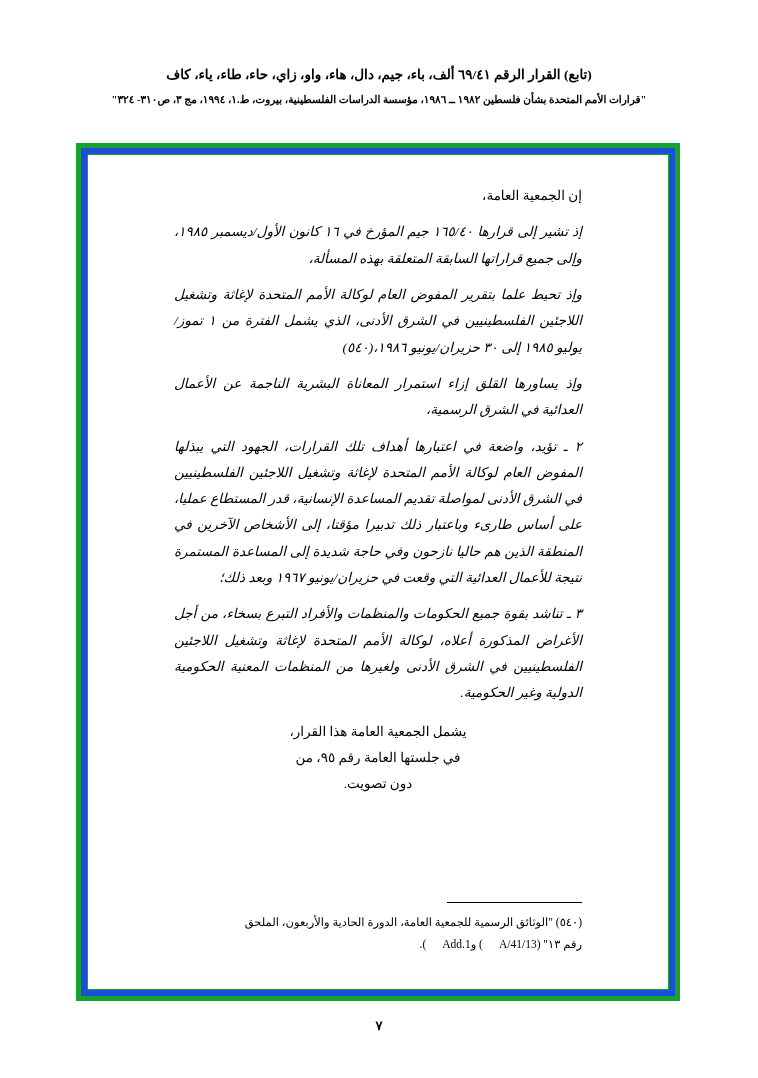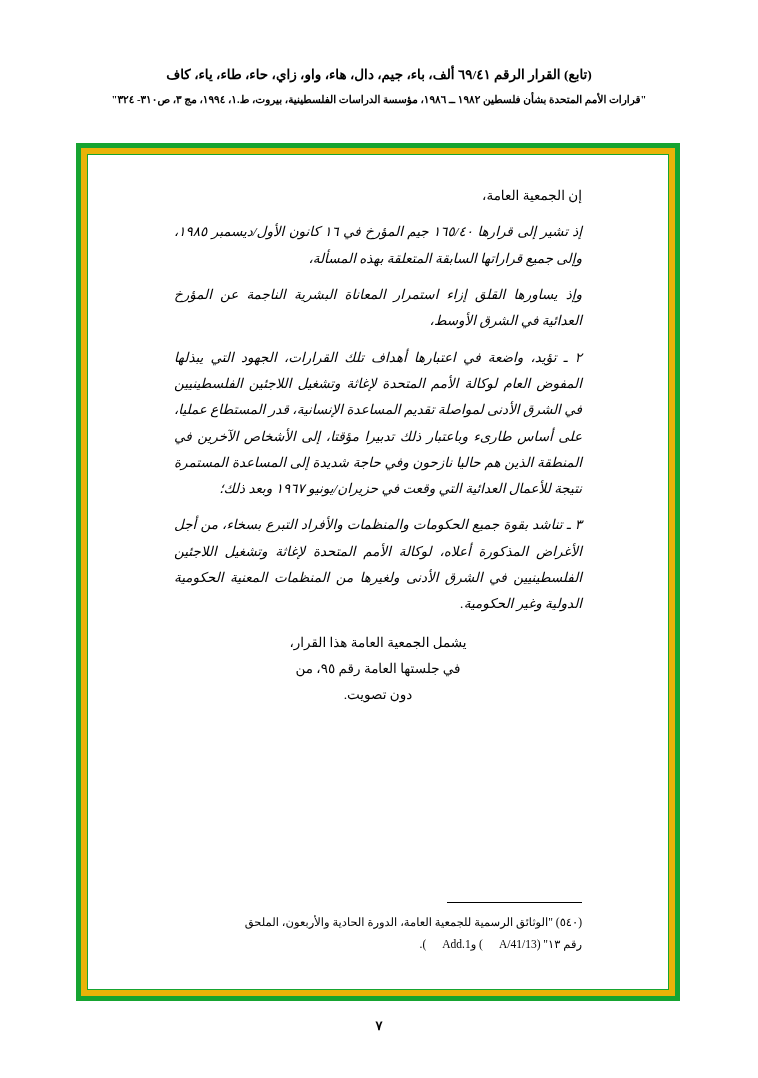--- a/index.html
+++ b/index.html
@@ -40,21 +40,21 @@
   }
   
   .frame {
     position: absolute;
     left: 76px;
     top: 143px;
     width: 604px;
     height: 858px;
     border: 5px solid #16a431;
     box-sizing: border-box;
-    background: #eab308;
+    background: #1d4ed8;
   }
   .frame-inner {
     position: absolute;
     left: 6px;
     top: 6px;
     right: 6px;
     bottom: 6px;
     border: 1px solid #16a431;
     box-sizing: border-box;
     background: #ffffff;
@@ -133,22 +133,23 @@
   </div>
 
   <div class="frame">
     <div class="frame-inner">
       <div class="content">
 
         <p class="para lead">إن الجمعية العامة،</p>
 
         <p class="para spaced">إذ تشير إلى قرارها ١٦٥/٤٠ جيم المؤرخ في ١٦ كانون الأول/ديسمبر ١٩٨٥، وإلى جميع قراراتها السابقة المتعلقة بهذه المسألة،</p>
 
+        <p class="para spaced">وإذ تحيط علما بتقرير المفوض العام لوكالة الأمم المتحدة لإغاثة وتشغيل اللاجئين الفلسطينيين في الشرق الأدنى، الذي يشمل الفترة من ١ تموز/يوليو ١٩٨٥ إلى ٣٠ حزيران/يونيو ١٩٨٦،(٥٤٠)</p>
 
-        <p class="para spaced">وإذ يساورها القلق إزاء استمرار المعاناة البشرية الناجمة عن المؤرخ العدائية في الشرق الأوسط،</p>
+        <p class="para spaced">وإذ يساورها القلق إزاء استمرار المعاناة البشرية الناجمة عن الأعمال العدائية في الشرق الرسمية،</p>
 
 
         <p class="para spaced">٢ ـ تؤيد، واضعة في اعتبارها أهداف تلك القرارات، الجهود التي يبذلها المفوض العام لوكالة الأمم المتحدة لإغاثة وتشغيل اللاجئين الفلسطينيين في الشرق الأدنى لمواصلة تقديم المساعدة الإنسانية، قدر المستطاع عمليا، على أساس طارىء وباعتبار ذلك تدبيرا مؤقتا، إلى الأشخاص الآخرين في المنطقة الذين هم حاليا نازحون وفي حاجة شديدة إلى المساعدة المستمرة نتيجة للأعمال العدائية التي وقعت في حزيران/يونيو ١٩٦٧ وبعد ذلك؛</p>
 
         <p class="para spaced">٣ ـ تناشد بقوة جميع الحكومات والمنظمات والأفراد التبرع بسخاء، من أجل الأغراض المذكورة أعلاه، لوكالة الأمم المتحدة لإغاثة وتشغيل اللاجئين الفلسطينيين في الشرق الأدنى ولغيرها من المنظمات المعنية الحكومية الدولية وغير الحكومية.</p>
 
         <div class="closing">
           <div>يشمل الجمعية العامة هذا القرار،</div>
           <div>في جلستها العامة رقم ٩٥، من</div>
           <div>دون تصويت.</div>

